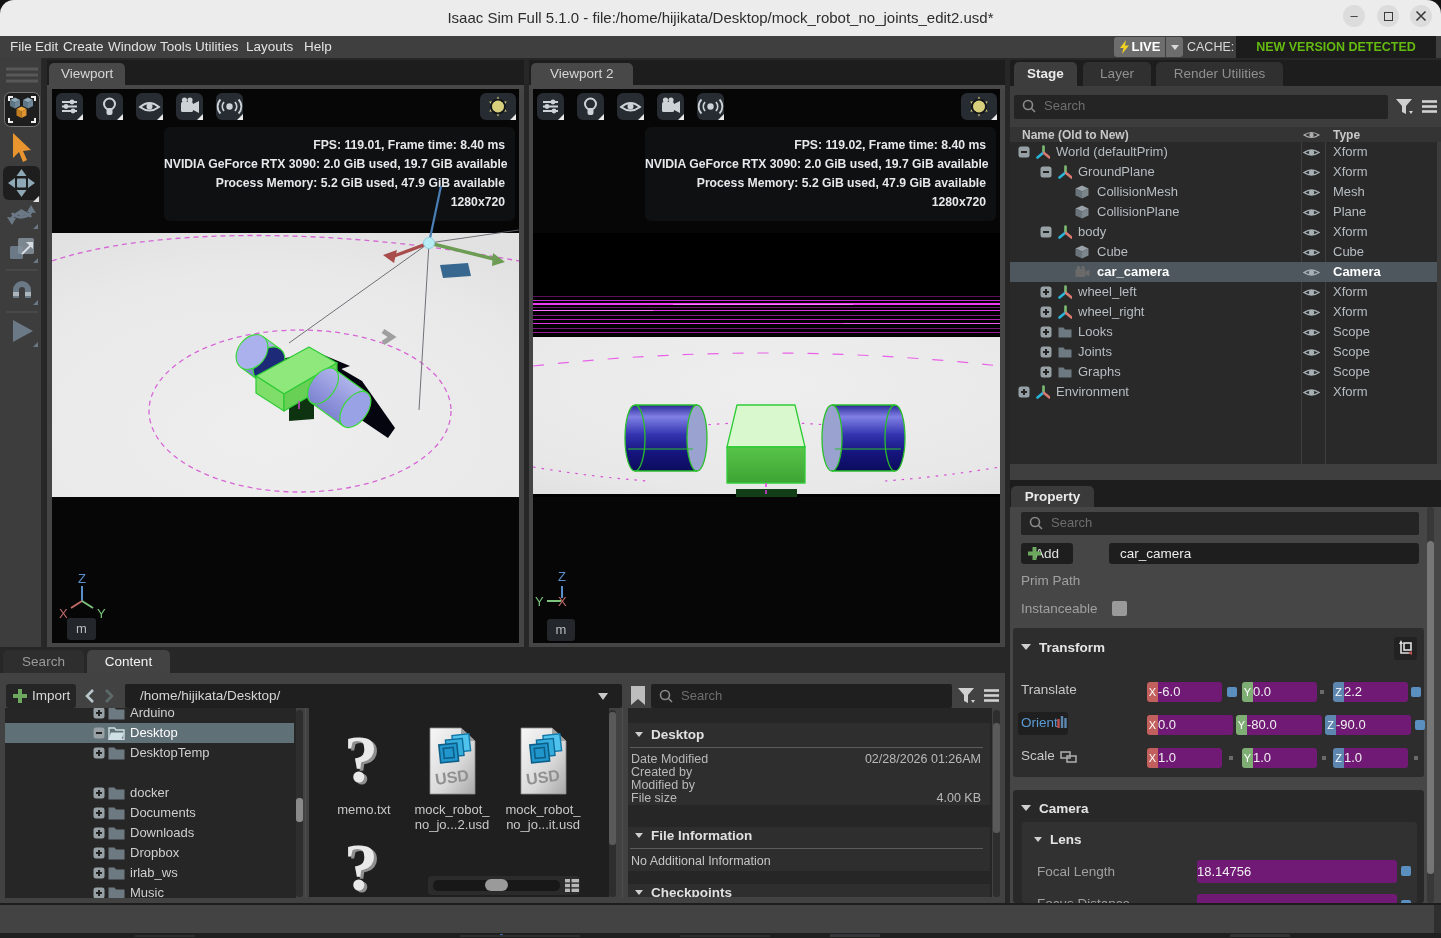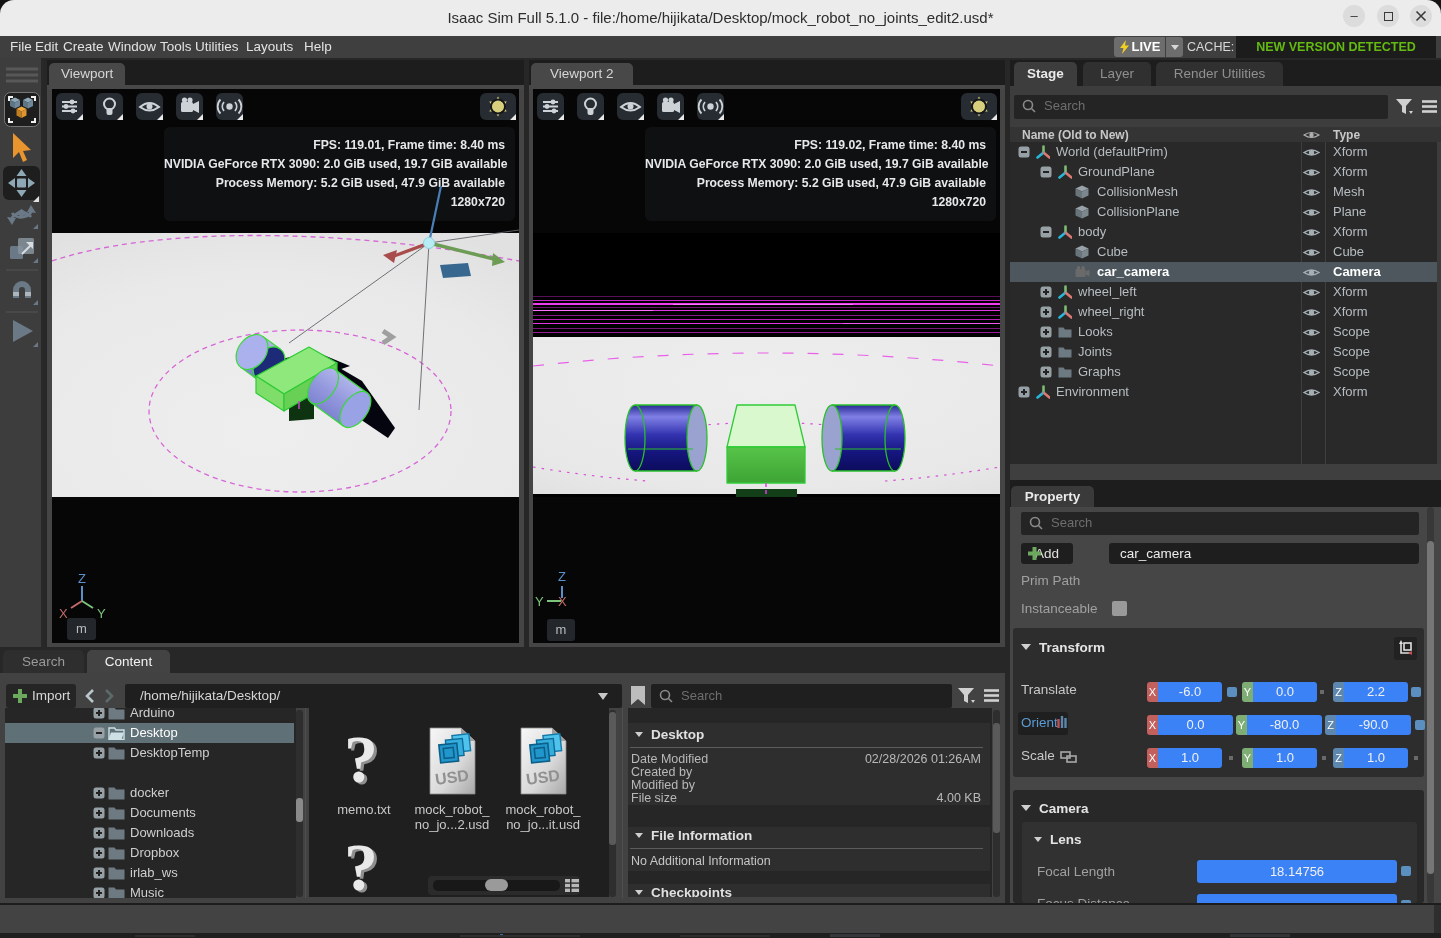--- a/index.html
+++ b/index.html
@@ -50,21 +50,21 @@
 .srow.sel .nm,.srow.sel .ty{color:#fff;font-weight:bold}
 .colline{position:absolute;top:0;width:1px;height:382px;background:#3f3f3f}
 
 #ppanel{left:0;top:447px;width:431px;height:396px;background:#464646;overflow:hidden}
 .field{background:#1e1e1e;border-radius:3px;color:#ececec;font-size:13.5px}
 .plabel{color:#a0a0a0;font-size:13.5px}
 .section{background:#2d2d2d;border-radius:3px}
 .sechdr{color:#e4e4e4;font-size:13.5px;font-weight:bold}
 .tri{display:inline-block;width:0;height:0;border-left:5px solid transparent;border-right:5px solid transparent;border-top:6px solid #cfcfcf;margin-right:8px;vertical-align:2px}
 .axbadge{position:absolute;width:11px;height:20px;border-radius:3px 0 0 3px;color:#fff;font-size:11px;text-align:center;line-height:20px}
-.axfield{position:absolute;height:20px;background:#3b82f6;border-radius:0 3px 3px 0;color:#f0f0f0;font-size:13px;text-align:center;line-height:20px}
+.axfield{position:absolute;height:20px;background:#701a75;border-radius:0 3px 3px 0;color:#f0f0f0;font-size:13px;text-align:left;line-height:20px}
 .bluesq{position:absolute;width:10px;height:10px;border-radius:2px;background:#5a8fc0}
 .graysq{position:absolute;width:4px;height:4px;background:#6a6a6a}
 
 #bpanel{left:0;top:647px;width:1005px;height:256px;background:#424242}
 #btabrow{left:0;top:0;width:1005px;height:26px;background:#272727}
 .btab{position:absolute;top:3px;height:23px;border-radius:5px 5px 0 0;font-size:13.5px;line-height:23px;text-align:center}
 #ctree{left:5px;top:61px;width:291px;height:190px;background:#262626;overflow:hidden}
 .crow{position:absolute;left:0;width:291px;height:20px}
 .crow .lbl{position:absolute;left:125px;top:2px;font-size:13px;color:#cfcfcf}
 #cfiles{left:309px;top:61px;width:300px;height:189px;background:#1f1f1f;overflow:hidden}

